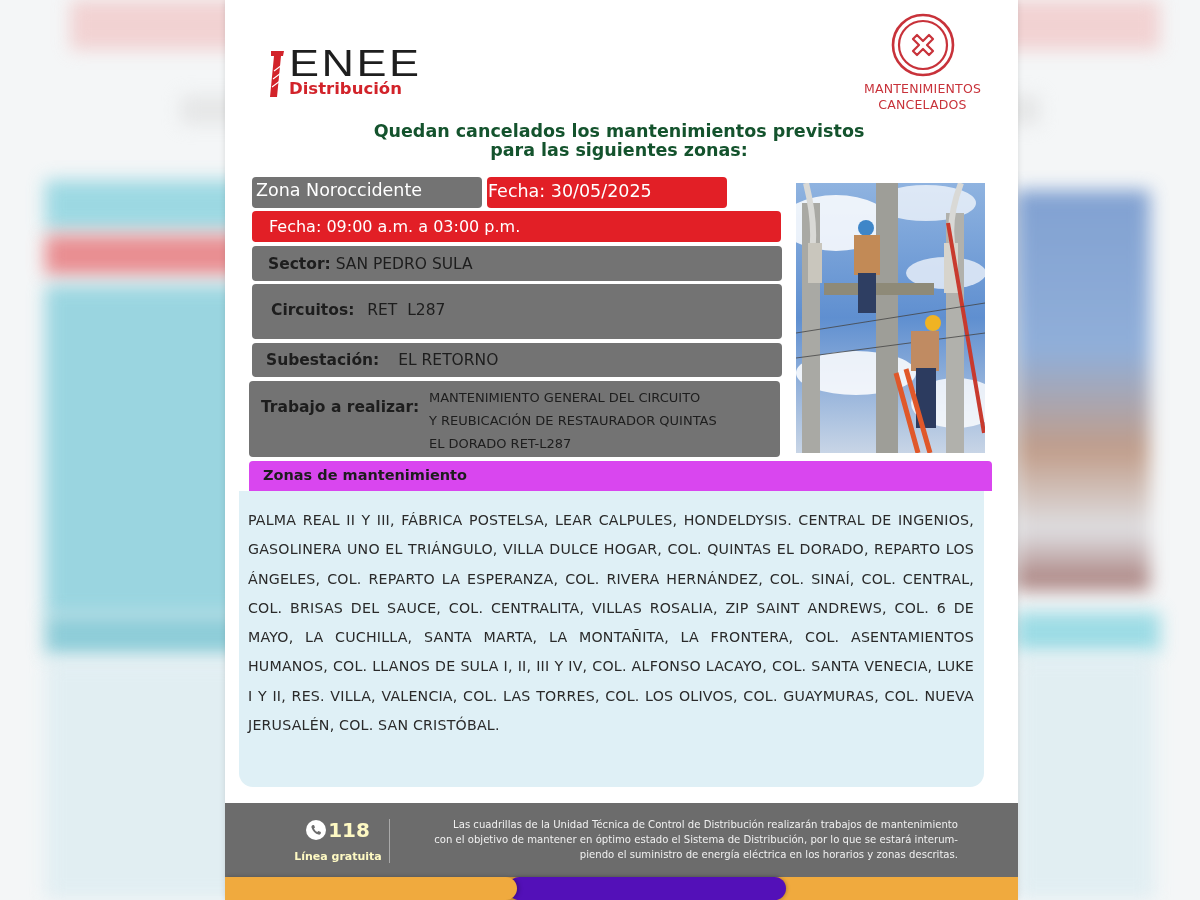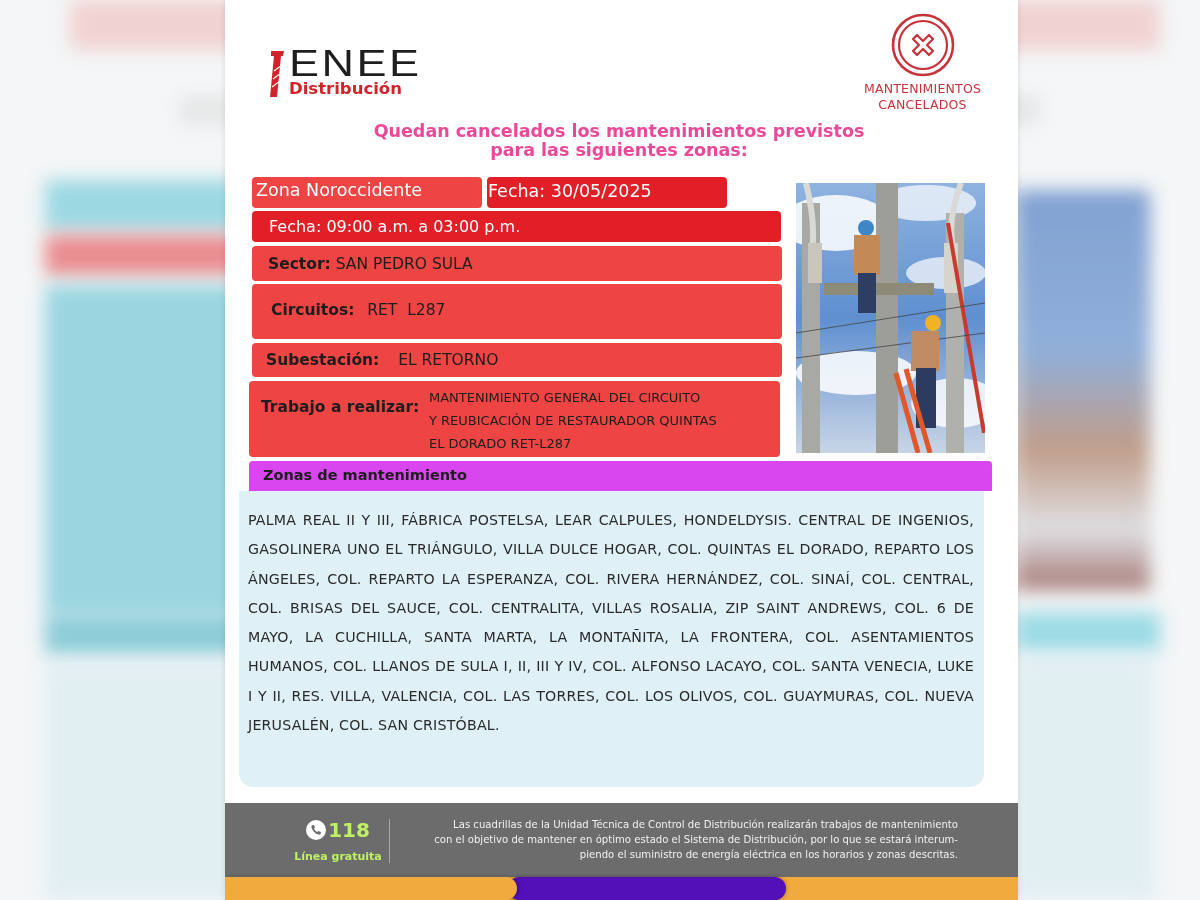--- a/index.html
+++ b/index.html
@@ -62,28 +62,28 @@
   .cancel-badge svg { display: block; margin: 0 auto; }
   .cancel-label {
     font-family: "DejaVu Sans", sans-serif; font-size: 12.5px; color: #c8323a;
     line-height: 16px; letter-spacing: .2px; margin-top: 3px;
   }
 
   .headline {
     position: absolute; left: 90px; top: 122px; width: 608px;
     text-align: center;
     font-family: "DejaVu Sans", sans-serif; font-weight: bold; font-size: 17.5px;
-    line-height: 19px; color: #ec4899;
+    line-height: 19px; color: #14532d;
   }
 
   .row {
     position: absolute; border-radius: 4px;
     font-family: "DejaVu Sans", sans-serif; color: #1d1d1d;
   }
-  .cyan { background: #ef4444; }
+  .cyan { background: #737373; }
   .red  { background: #e21f26; color: #ffffff; }
 
   .zona  { left: 27px; top: 177px; width: 230px; height: 31px; font-size: 17.5px; color: #ffffff; padding: 3px 0 0 4px; }
   .fecha { left: 262px; top: 177px; width: 240px; height: 31px; font-size: 17.5px; padding: 4px 0 0 1px; }
   .horas { left: 27px; top: 211px; width: 529px; height: 31px; font-size: 16px; padding: 6px 0 0 17px; }
 
   .sector    { left: 27px; top: 246px; width: 530px; height: 35px; font-size: 15.5px; padding: 9px 0 0 16px; }
   .circuitos { left: 27px; top: 284px; width: 530px; height: 55px; font-size: 15.5px; padding: 17px 0 0 19px; }
   .subest    { left: 27px; top: 343px; width: 530px; height: 34px; font-size: 15.5px; padding: 8px 0 0 14px; }
   .trabajo   { left: 24px; top: 381px; width: 531px; height: 76px; font-size: 15.5px; }
@@ -117,21 +117,21 @@
   .zonas-text {
     font-family: "DejaVu Sans", sans-serif; font-size: 14.2px; line-height: 29.3px;
     color: #2a2a2a; text-align: justify; letter-spacing: .2px;
   }
 
   .footer {
     position: absolute; left: 0; top: 803px; width: 793px; height: 74px;
     background: #6c6c6c;
   }
   .hotline {
-    position: absolute; left: 68px; top: 15px; width: 90px; text-align: center; color: #bef264;
+    position: absolute; left: 68px; top: 15px; width: 90px; text-align: center; color: #fef9c3;
   }
   .hotline-top { display: flex; align-items: center; justify-content: center; gap: 2px; }
   .hotline-num { font-family: "DejaVu Sans", sans-serif; font-weight: bold; font-size: 20px; line-height: 24px; }
   .hotline-label { font-family: "DejaVu Sans", sans-serif; font-weight: bold; font-size: 11px; line-height: 14px; margin-top: 8px; }
   .footer-divider { position: absolute; left: 164px; top: 16px; width: 1px; height: 44px; background: #a9a9a9; }
   .footer-text {
     position: absolute; left: 173px; top: 14px; width: 560px;
     font-family: "DejaVu Sans", sans-serif; font-size: 10.1px; line-height: 15px; color: #f1f1f1; text-align: right;
   }
 

